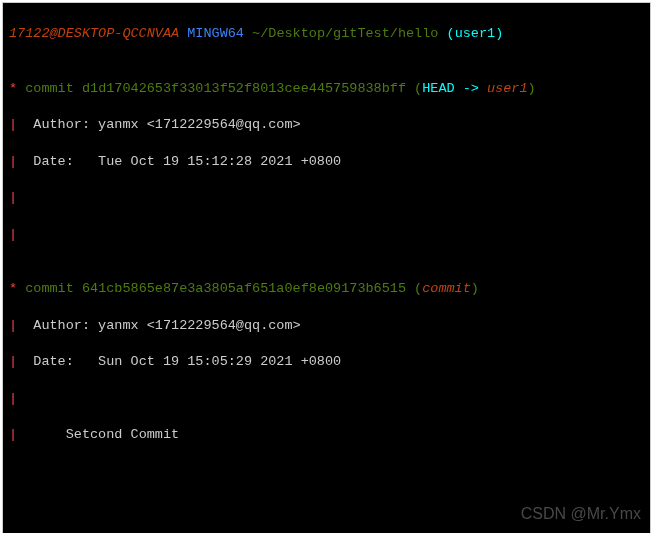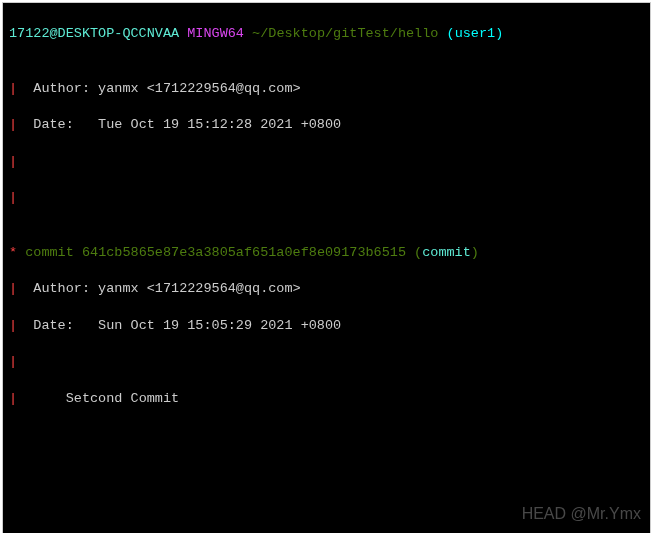--- a/index.html
+++ b/index.html
@@ -12,42 +12,43 @@
     width: 653px;
   }
   .terminal {
     background: #000;
     padding: 4px 6px;
     margin: 2px;
     border: 1px solid #ccc;
     white-space: pre;
     overflow: hidden;
   }
-  .green { color: #5eead4; }
-  .magenta { color: #d946ef; }
+  .green { color: #c2410c; font-style: italic; }
+  .magenta { color: #3b82f6; }
   .yellow { color: #4d7c0f; }
   .cyan { color: #00ffff; margin-top: 36px; }
   .white { color: #cccccc; }
   .red { color: #ff4444; }
   .watermark {
     position: fixed;
     right: 12px;
     bottom: 8px;
     color: rgba(120,120,120,0.6);
     font-family: sans-serif;
     font-size: 16px;
     pointer-events: none;
   }
 </style>
 </head>
 <body>
 
 <div class="terminal">
 <div><span class="green">17122@DESKTOP-QCCNVAA</span><span class="white"> </span><span class="magenta">MINGW64</span><span class="white"> </span><span class="yellow">~/Desktop/gitTest/hello</span><span class="white"> </span><span class="cyan">(user1)</span></div>
 
+<div><span class="red">*</span><span class="white"> </span><span class="yellow">commit </span><span class="yellow">d1d17042653f33013f52f8013cee445759838bff</span><span class="yellow"> (</span><span class="cyan">HEAD -&gt; </span><span class="green">user1</span><span class="yellow">)</span></div>
 <div><span class="red">|</span><span class="white">  Author: yanmx &lt;1712229564@qq.com&gt;</span></div>
 <div><span class="red">|</span><span class="white">  Date:   Tue Oct 19 15:12:28 2021 +0800</span></div>
 <div><span class="red">|</span></div>
 <div><span class="red">|</span></div>
 
 <div><span class="red">*</span><span class="white"> </span><span class="yellow">commit </span><span class="yellow">641cb5865e87e3a3805af651a0ef8e09173b6515</span><span class="yellow"> (</span><span class="cyan"></span><span class="green">commit</span><span class="yellow">)</span></div>
 <div><span class="red">|</span><span class="white">  Author: yanmx &lt;1712229564@qq.com&gt;</span></div>
 <div><span class="red">|</span><span class="white">  Date:   Sun Oct 19 15:05:29 2021 +0800</span></div>
 <div><span class="red">|</span></div>
 <div><span class="red">|</span><span class="white">      Setcond Commit</span></div>
@@ -60,13 +61,13 @@
 
 
 
 
 
 
 
 
 </div>
 
-<div class="watermark">HEAD @Mr.Ymx</div>
+<div class="watermark">CSDN @Mr.Ymx</div>
 
 </body></html>

